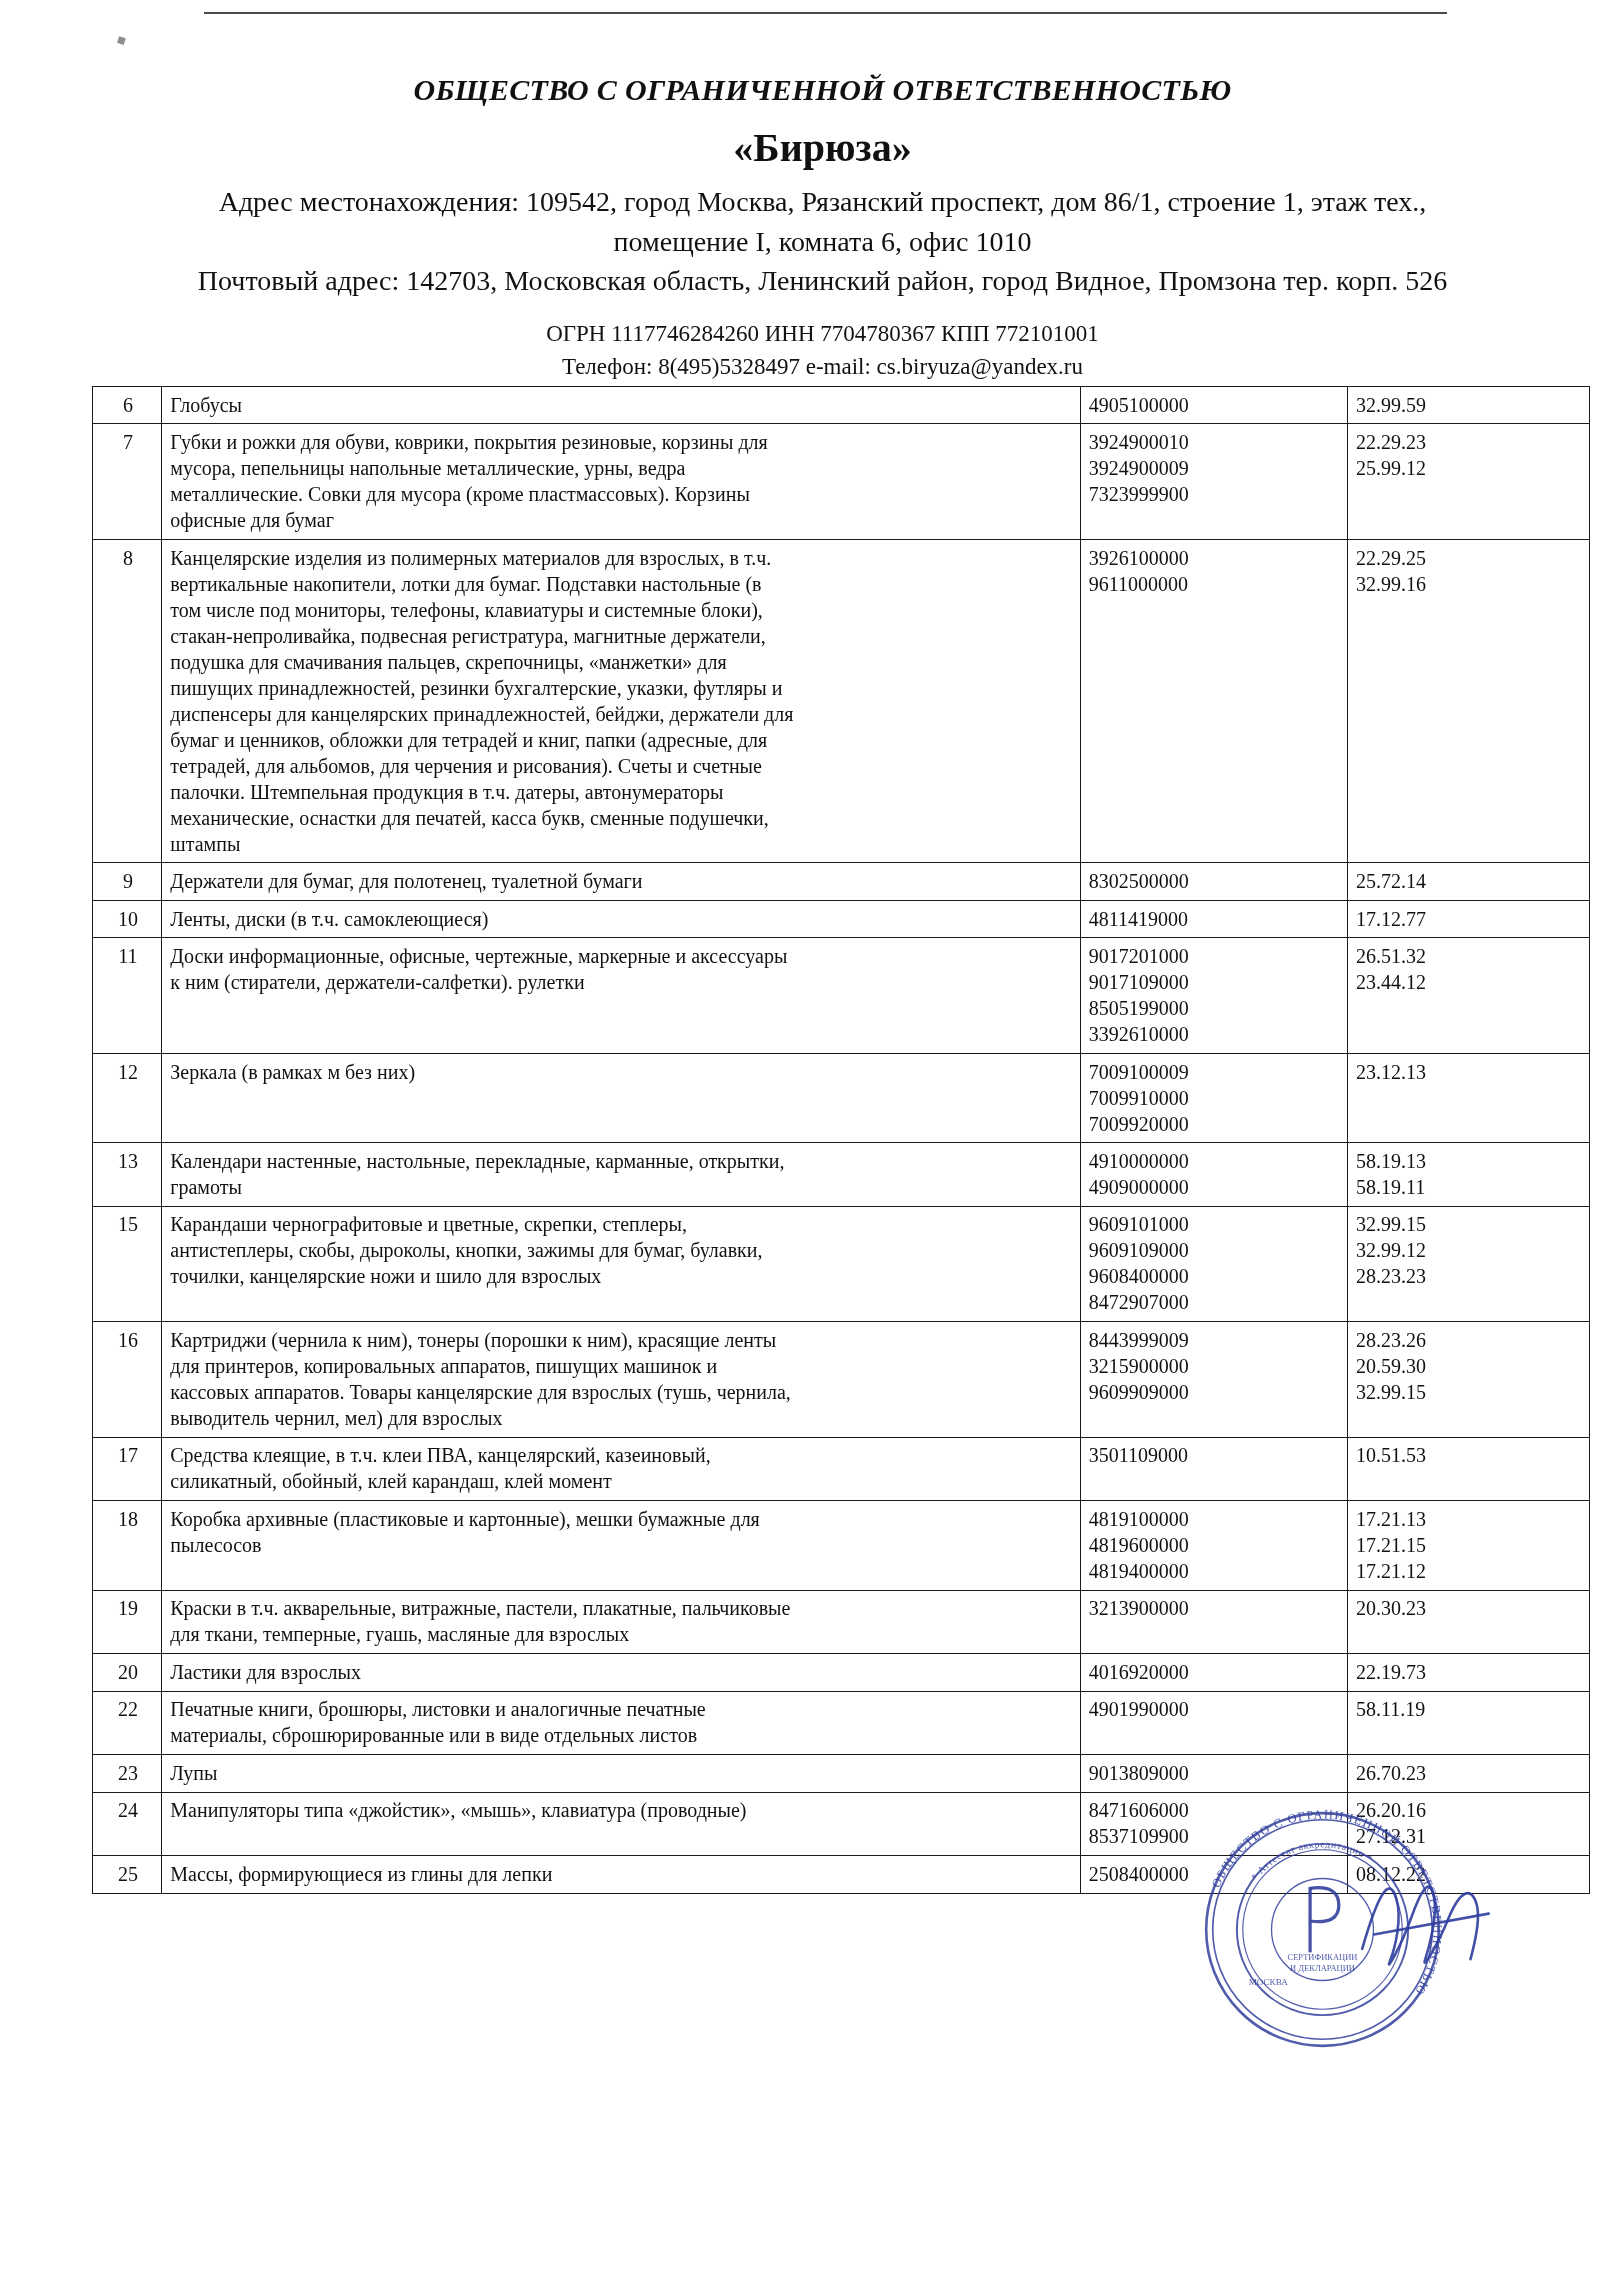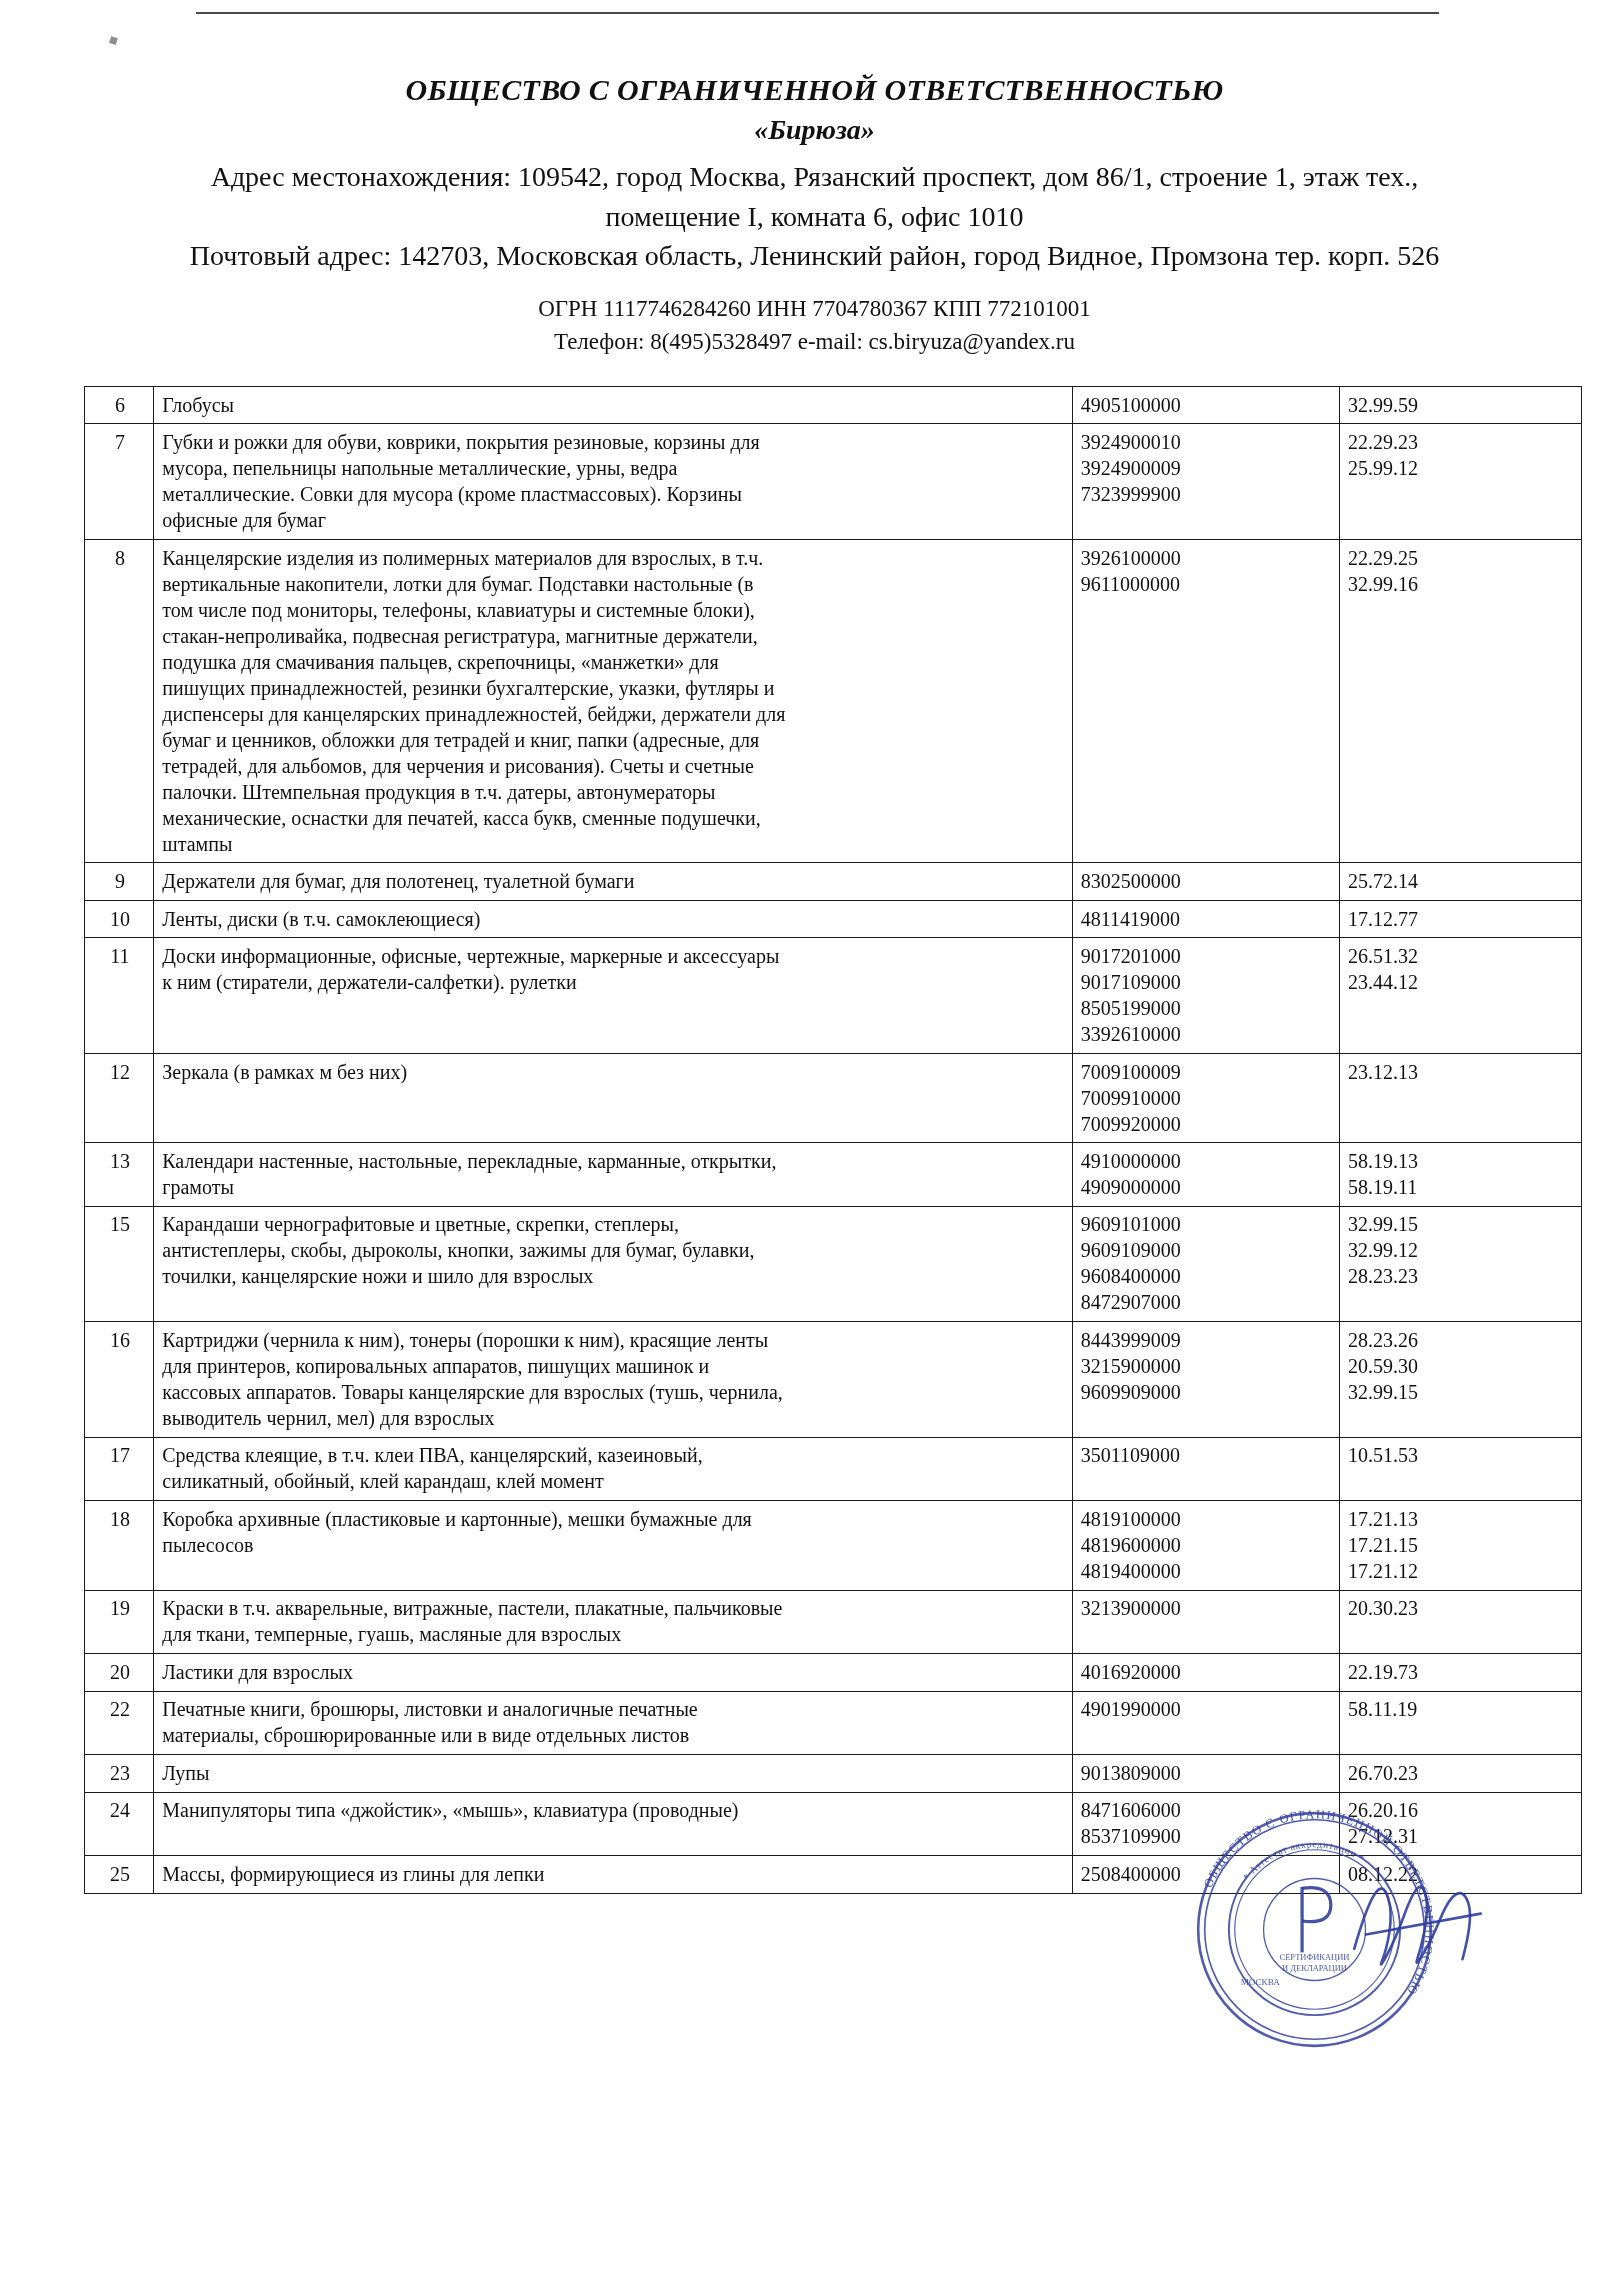--- a/index.html
+++ b/index.html
@@ -10,21 +10,21 @@
   body {
     width: 1623px;
     height: 2295px;
     position: relative;
     font-family: "Liberation Serif", serif;
     color: #111111;
     overflow: hidden;
   }
   .page {
     position: absolute;
-    left: 0; top: 0;
+    left: 8px; top: 0;
     width: 1511px;
     height: 2295px;
   }
   .top-rule {
     position: absolute;
     left: 196px;
     top: 11.8px;
     width: 1243px;
     height: 2px;
     background: #4a4a4a;
@@ -46,24 +46,23 @@
     text-align: center;
   }
   .org-title {
     font-size: 30px;
     font-weight: bold;
     font-style: italic;
     letter-spacing: 0.3px;
     line-height: 1.18;
   }
   .org-name {
-    font-size: 28px;
+    font-size: 40px;
     font-weight: bold;
-    font-style: italic;
-    margin-top: 7px;
+    margin-top: 17px;
   }
   .addr-block {
     margin-top: 11.8px;
     font-size: 28px;
     line-height: 1.36;
   }
   .addr-block div {
     margin-bottom: 1.3px;
   }
   .reg-block {

